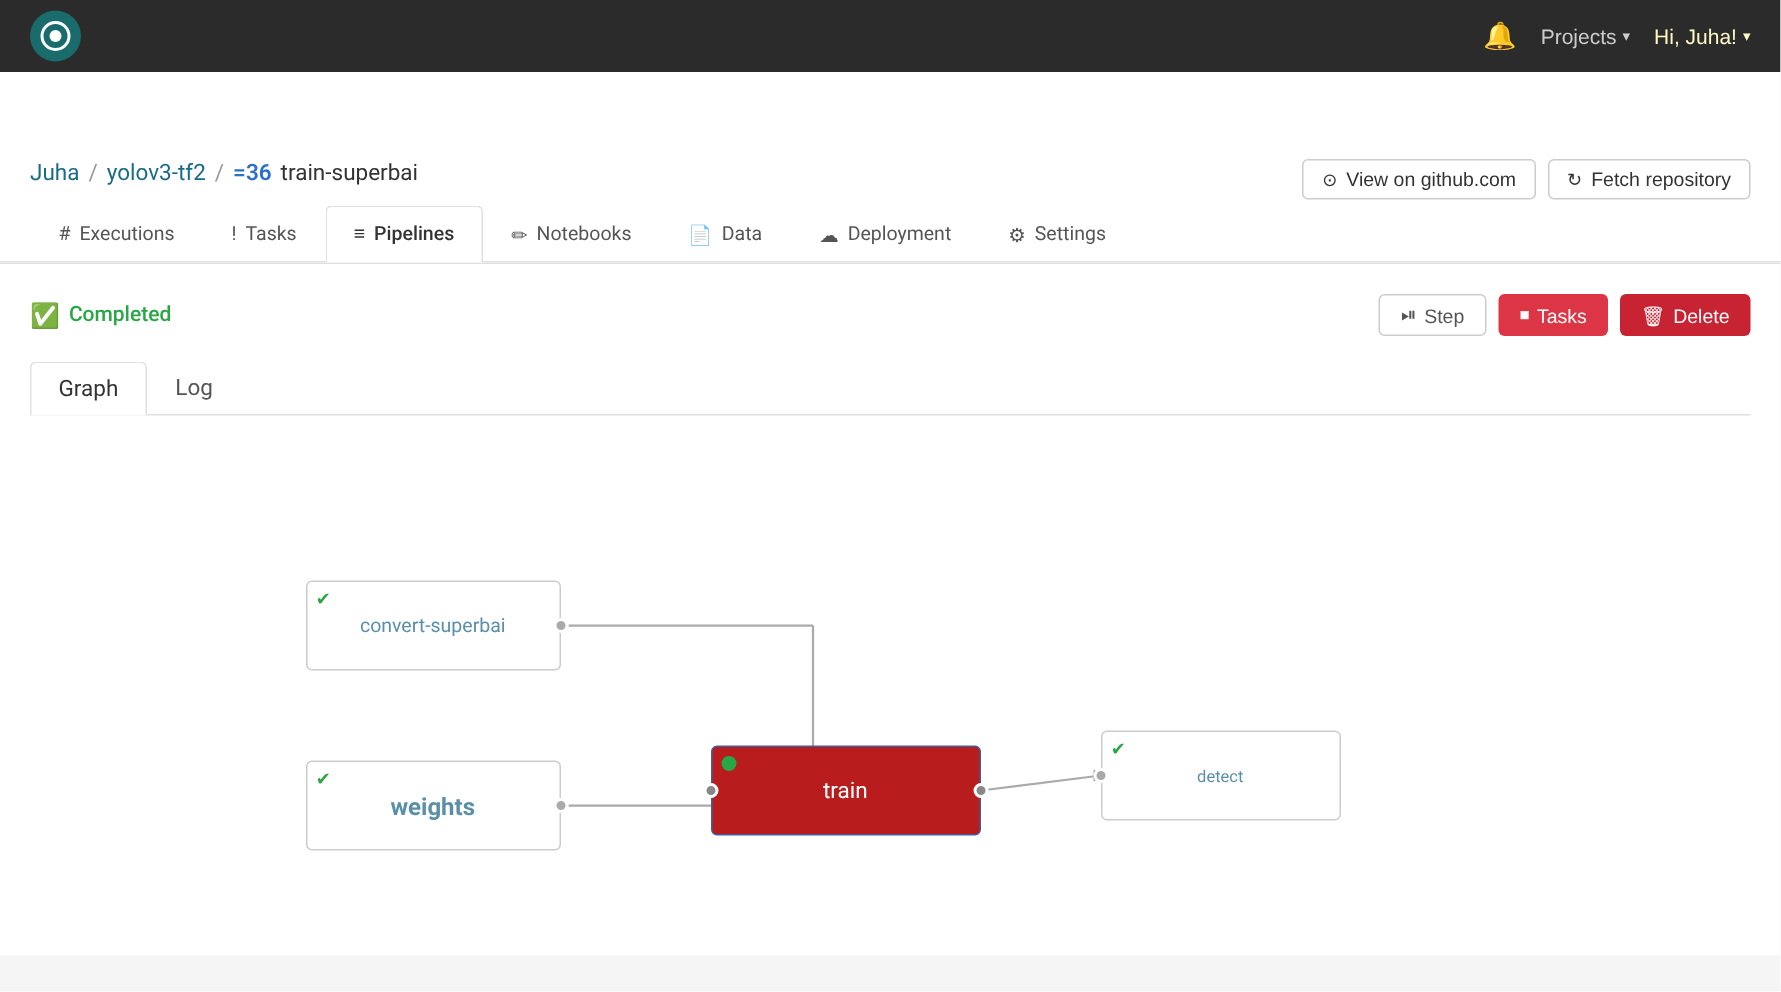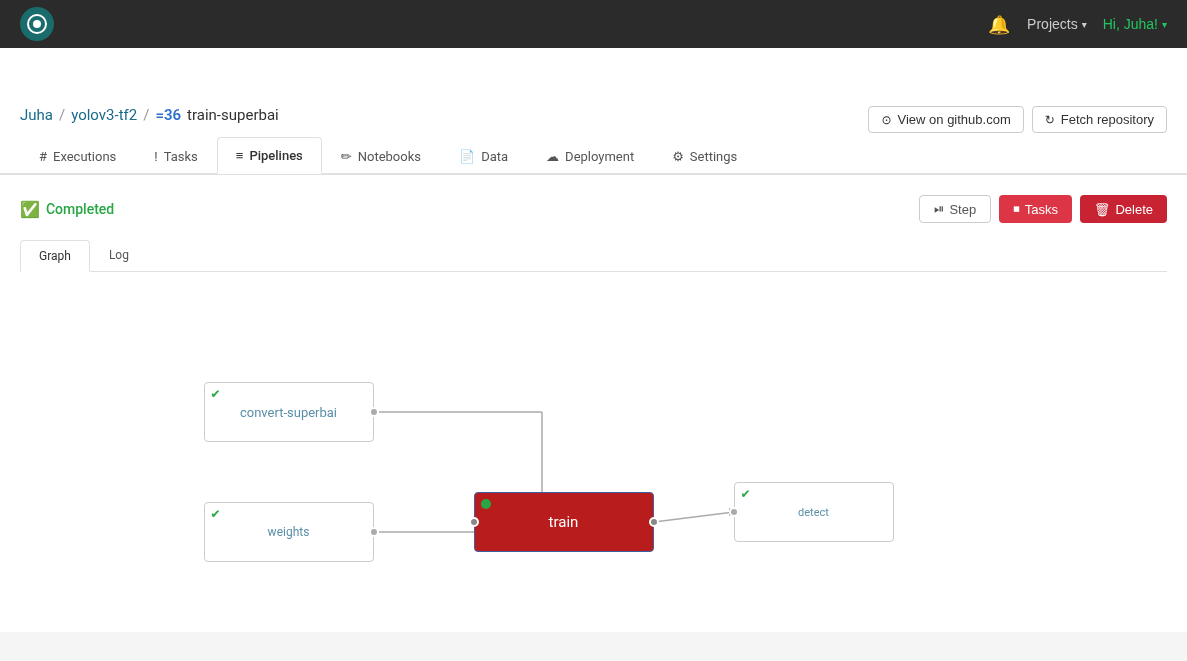--- a/index.html
+++ b/index.html
@@ -20,21 +20,21 @@
       background: #1a6b6b;
       display: flex; align-items: center; justify-content: center;
       color: white; font-size: 18px; font-weight: bold;
     }
     .topnav-right { display: flex; align-items: center; gap: 16px; color: #ccc; }
     .topnav-right .bell { font-size: 18px; cursor: pointer; }
     .topnav-right .projects-btn {
       color: #ccc; background: none; border: none; cursor: pointer; font-size: 14px; display: flex; align-items: center; gap: 4px;
     }
     .topnav-right .hi-btn {
-      color: #22c55e; background: none; border: none; cursor: pointer; font-size: 14px; display: flex; align-items: center; gap: 4px; text-align: center;
+      color: #fef9c3; background: none; border: none; cursor: pointer; font-size: 14px; display: flex; align-items: center; gap: 4px; text-align: center;
     }
     .caret { font-size: 10px; }
 
     
     .breadcrumb-bar {
       background: white;
       padding: 14px 20px 0;
       border-bottom: 1px solid #e0e0e0;
     }
     .breadcrumb {
@@ -89,21 +89,21 @@
     .btn-delete {
       background: #c82333; border: none; border-radius: 4px;
       padding: 5px 14px; cursor: pointer; font-size: 13px; color: white; display: flex; align-items: center; gap: 5px;
     }
 
     
     .sub-tabs {
       display: flex; border-bottom: 1px solid #e0e0e0; margin-bottom: 20px;
     }
     .sub-tab {
-      padding: 8px 18px; cursor: pointer; font-size: 12px; color: #555;
+      padding: 8px 18px; cursor: pointer; font-size: 15px; color: #555;
       border: 1px solid transparent; border-bottom: none; background: none;
     }
     .sub-tab.active {
       background: white; border: 1px solid #e0e0e0; border-bottom: 1px solid white;
       color: #333; border-radius: 4px 4px 0 0; position: relative; top: 1px;
     }
 
     
     .graph-area {
       position: relative; min-height: 320px; background: white;
@@ -267,21 +267,21 @@
       </svg>
 
       <div class="node" style="left:40px; top:60px; width:170px; height:60px;">
         <span class="node-check">✔</span>
         <span style="color:#5a8fa8; font-size:13px;">convert-superbai</span>
         <span class="node-dot-right"></span>
       </div>
 
       <div class="node" style="left:40px; top:180px; width:170px; height:60px;">
         <span class="node-check">✔</span>
-        <span style="color:#5a8fa8; font-size:12px;">weights</span>
+        <span style="color:#5a8fa8; font-size:16px;font-weight:bold;">weights</span>
         <span class="node-dot-right"></span>
       </div>
 
       <div class="node highlighted" style="left:310px; top:170px; width:180px; height:60px;">
         <span class="node-dot-green"></span>
         <span style="color:white; font-size:15px;">train</span>
         <span class="node-dot-left" style="background:#888;"></span>
         <span class="node-dot-right" style="background:#888;"></span>
       </div>
 

